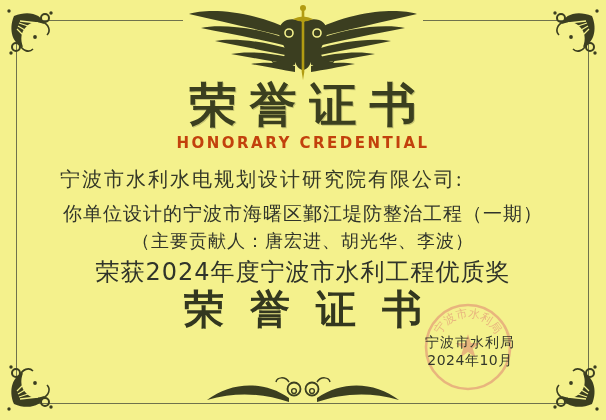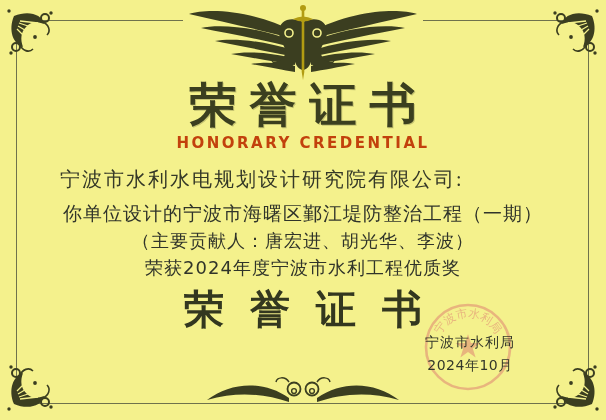--- a/index.html
+++ b/index.html
@@ -54,37 +54,37 @@
     color: #343827;
   }
   .body-line {
     position: absolute; left: 0; width: 100%;
     text-align: center;
     color: #30342a;
     letter-spacing: 1px;
   }
   .line1 { top: 201px; font-size: 19px; }
   .line2 { top: 229px; font-size: 18px; }
-  .line3 { top: 256px; font-size: 18px; }
+  .line3 { top: 256px; font-size: 24px; }
   .award {
     position: absolute; top: 282px; left: 0; width: 100%;
     text-align: center;
     font-family: "Liberation Serif", "DejaVu Serif", serif;
     font-size: 40px; font-weight: bold;
     letter-spacing: 26px; padding-left: 26px;
     color: #33371f;
   }
   .seal { position: absolute; left: 420px; top: 299px; width: 96px; height: 96px; z-index: 0; }
   .issuer-block {
     position: absolute; left: 400px; top: 334px; width: 140px;
     text-align: center; z-index: 1;
     color: #33372a;
   }
   .issuer-name { font-size: 14px; letter-spacing: 1px; }
-  .issue-date { font-size: 14px; margin-top: 5px; letter-spacing: 0.5px; }
+  .issue-date { font-size: 14px; letter-spacing: 0.5px; }
 </style>
 </head>
 <body>
 
 <div class="page">
 
   <div class="border-frame"></div>
 
   <svg class="corner tl" viewBox="0 0 52 52">
     <g fill="#3b3e20">

